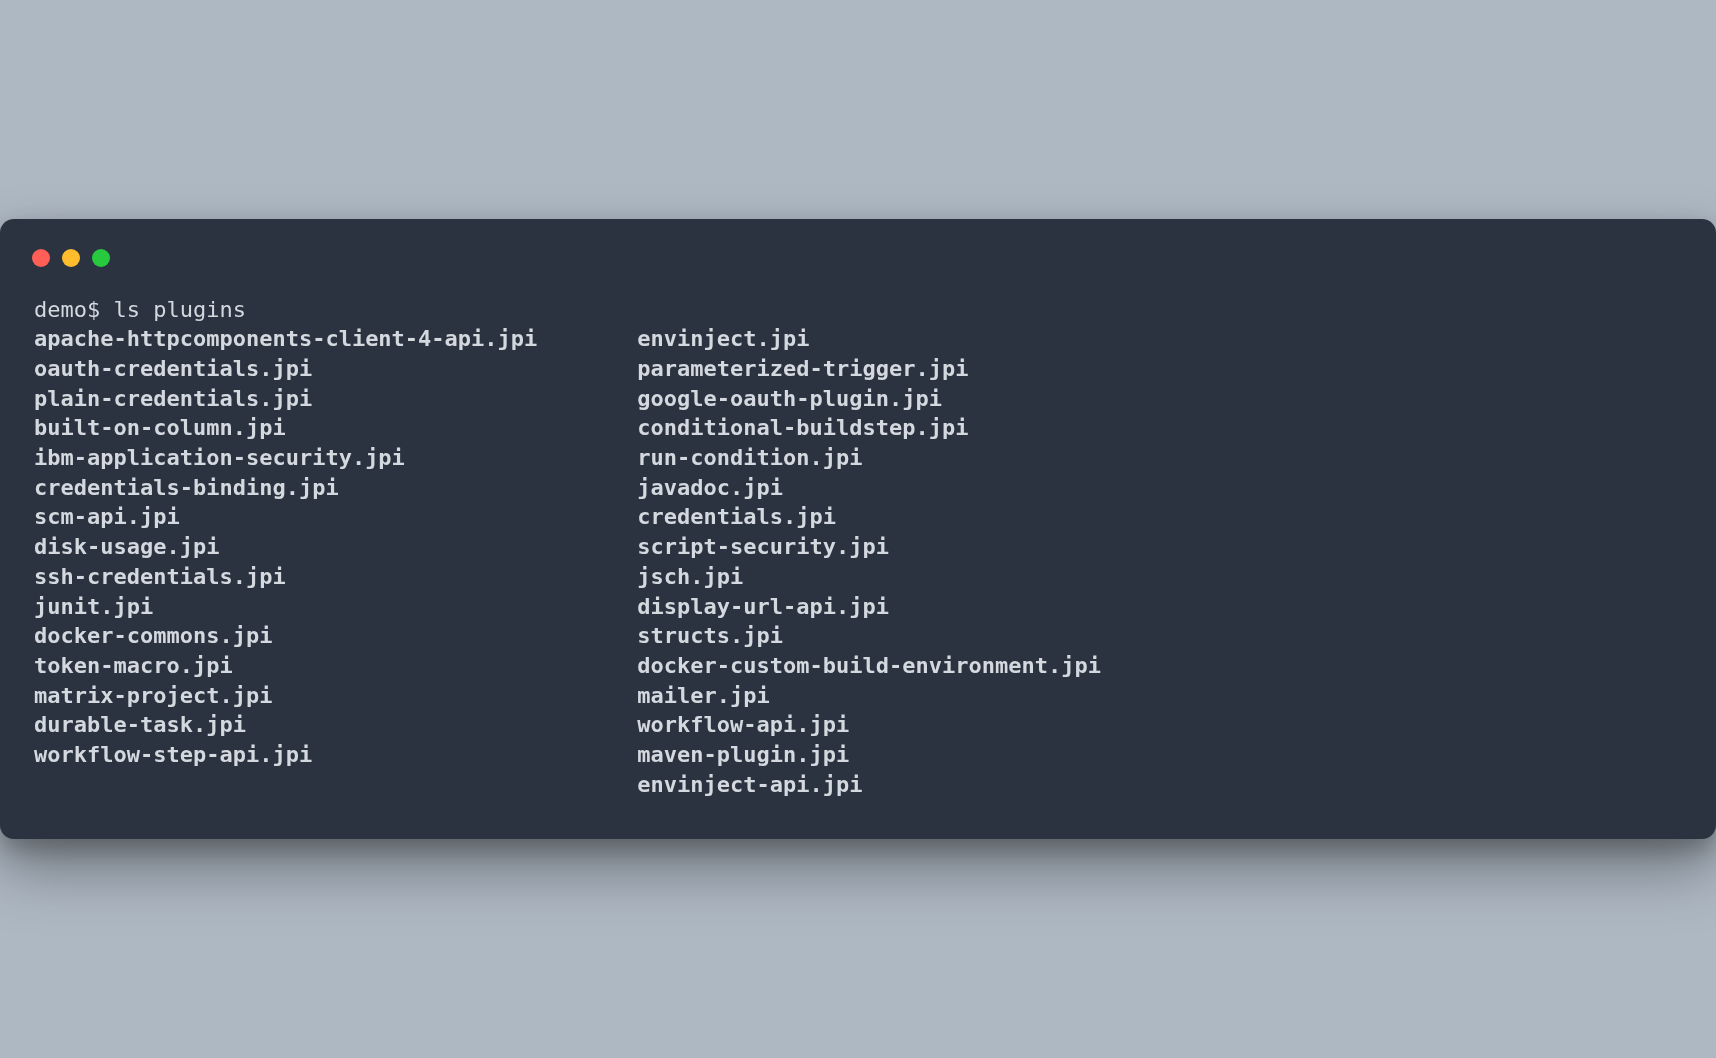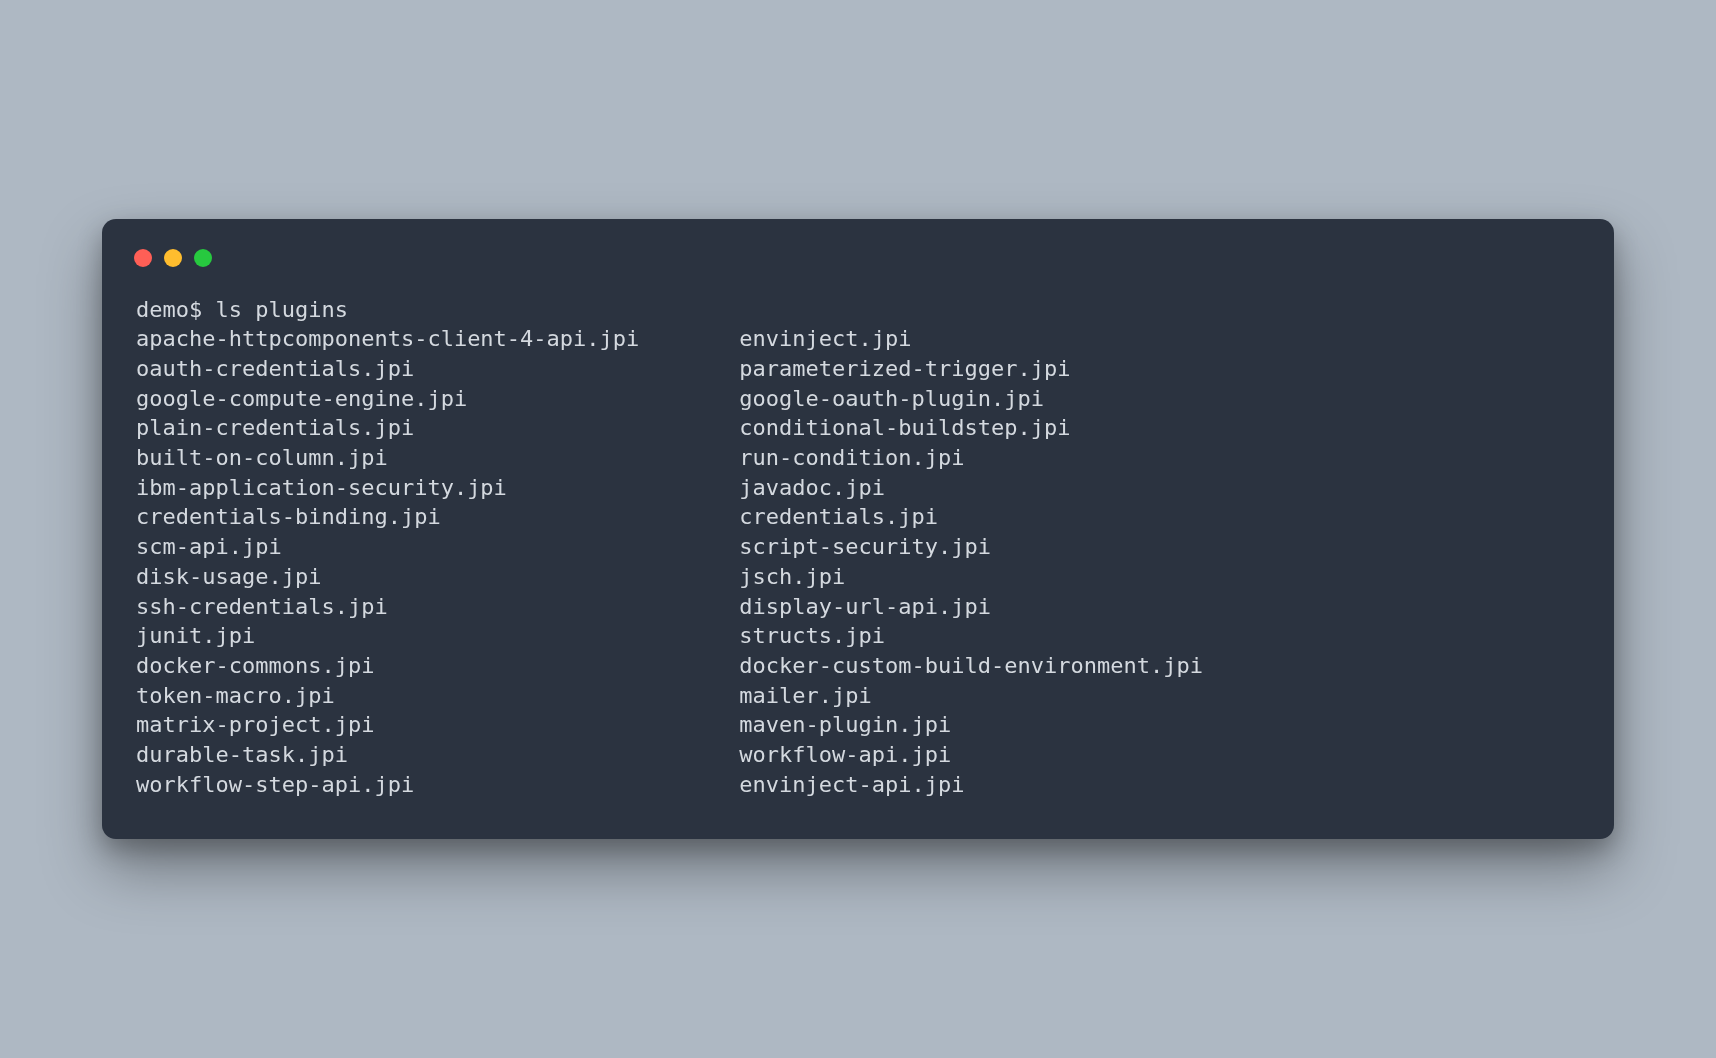--- a/index.html
+++ b/index.html
@@ -10,21 +10,21 @@
     body {
       background: #aeb8c3;
       width: 1716px;
       height: 1058px;
       display: flex;
       align-items: center;
       justify-content: center;
       font-family: ui-monospace, SFMono-Regular, "SF Mono", Menlo, Monaco, Consolas, monospace;
     }
     .terminal-window {
-      width: 1512px;
+      width: 1716px;
       background: #2b3340;
       border-radius: 14px;
       box-shadow: 0 30px 60px rgba(0,0,0,0.35), 0 10px 25px rgba(0,0,0,0.25);
       padding: 24px 28px 40px 28px;
     }
     .titlebar {
       display: flex;
       gap: 12px;
       padding: 6px 4px 28px 4px;
     }
@@ -46,41 +46,41 @@
       margin-bottom: 0;
       white-space: pre;
     }
     .columns {
       display: flex;
       gap: 100px;
     }
     .col {
       display: flex;
       flex-direction: column;
+      font-weight: bold;
     }
     .file-line {
       white-space: pre;
     }
   </style>
 </head>
 <body>
 
 <div class="terminal-window">
   <div class="titlebar">
     <div class="dot dot-red"></div>
     <div class="dot dot-yellow"></div>
     <div class="dot dot-green"></div>
   </div>
   <div class="terminal-body">
     <div class="prompt-line"><span>demo$ </span><span>ls plugins</span></div>
     <div class="columns">
       <div class="col">
         <span class="file-line">apache-httpcomponents-client-4-api.jpi</span>
         <span class="file-line">oauth-credentials.jpi</span>
-        <span class="file-line">google-compute-engine.jpi</span>
         <span class="file-line">plain-credentials.jpi</span>
         <span class="file-line">built-on-column.jpi</span>
         <span class="file-line">ibm-application-security.jpi</span>
         <span class="file-line">credentials-binding.jpi</span>
         <span class="file-line">scm-api.jpi</span>
         <span class="file-line">disk-usage.jpi</span>
         <span class="file-line">ssh-credentials.jpi</span>
         <span class="file-line">junit.jpi</span>
         <span class="file-line">docker-commons.jpi</span>
         <span class="file-line">token-macro.jpi</span>
@@ -95,19 +95,19 @@
         <span class="file-line">conditional-buildstep.jpi</span>
         <span class="file-line">run-condition.jpi</span>
         <span class="file-line">javadoc.jpi</span>
         <span class="file-line">credentials.jpi</span>
         <span class="file-line">script-security.jpi</span>
         <span class="file-line">jsch.jpi</span>
         <span class="file-line">display-url-api.jpi</span>
         <span class="file-line">structs.jpi</span>
         <span class="file-line">docker-custom-build-environment.jpi</span>
         <span class="file-line">mailer.jpi</span>
+        <span class="file-line">workflow-api.jpi</span>
         <span class="file-line">maven-plugin.jpi</span>
-        <span class="file-line">workflow-api.jpi</span>
         <span class="file-line">envinject-api.jpi</span>
       </div>
     </div>
   </div>
 </div>
 
 </body></html>

